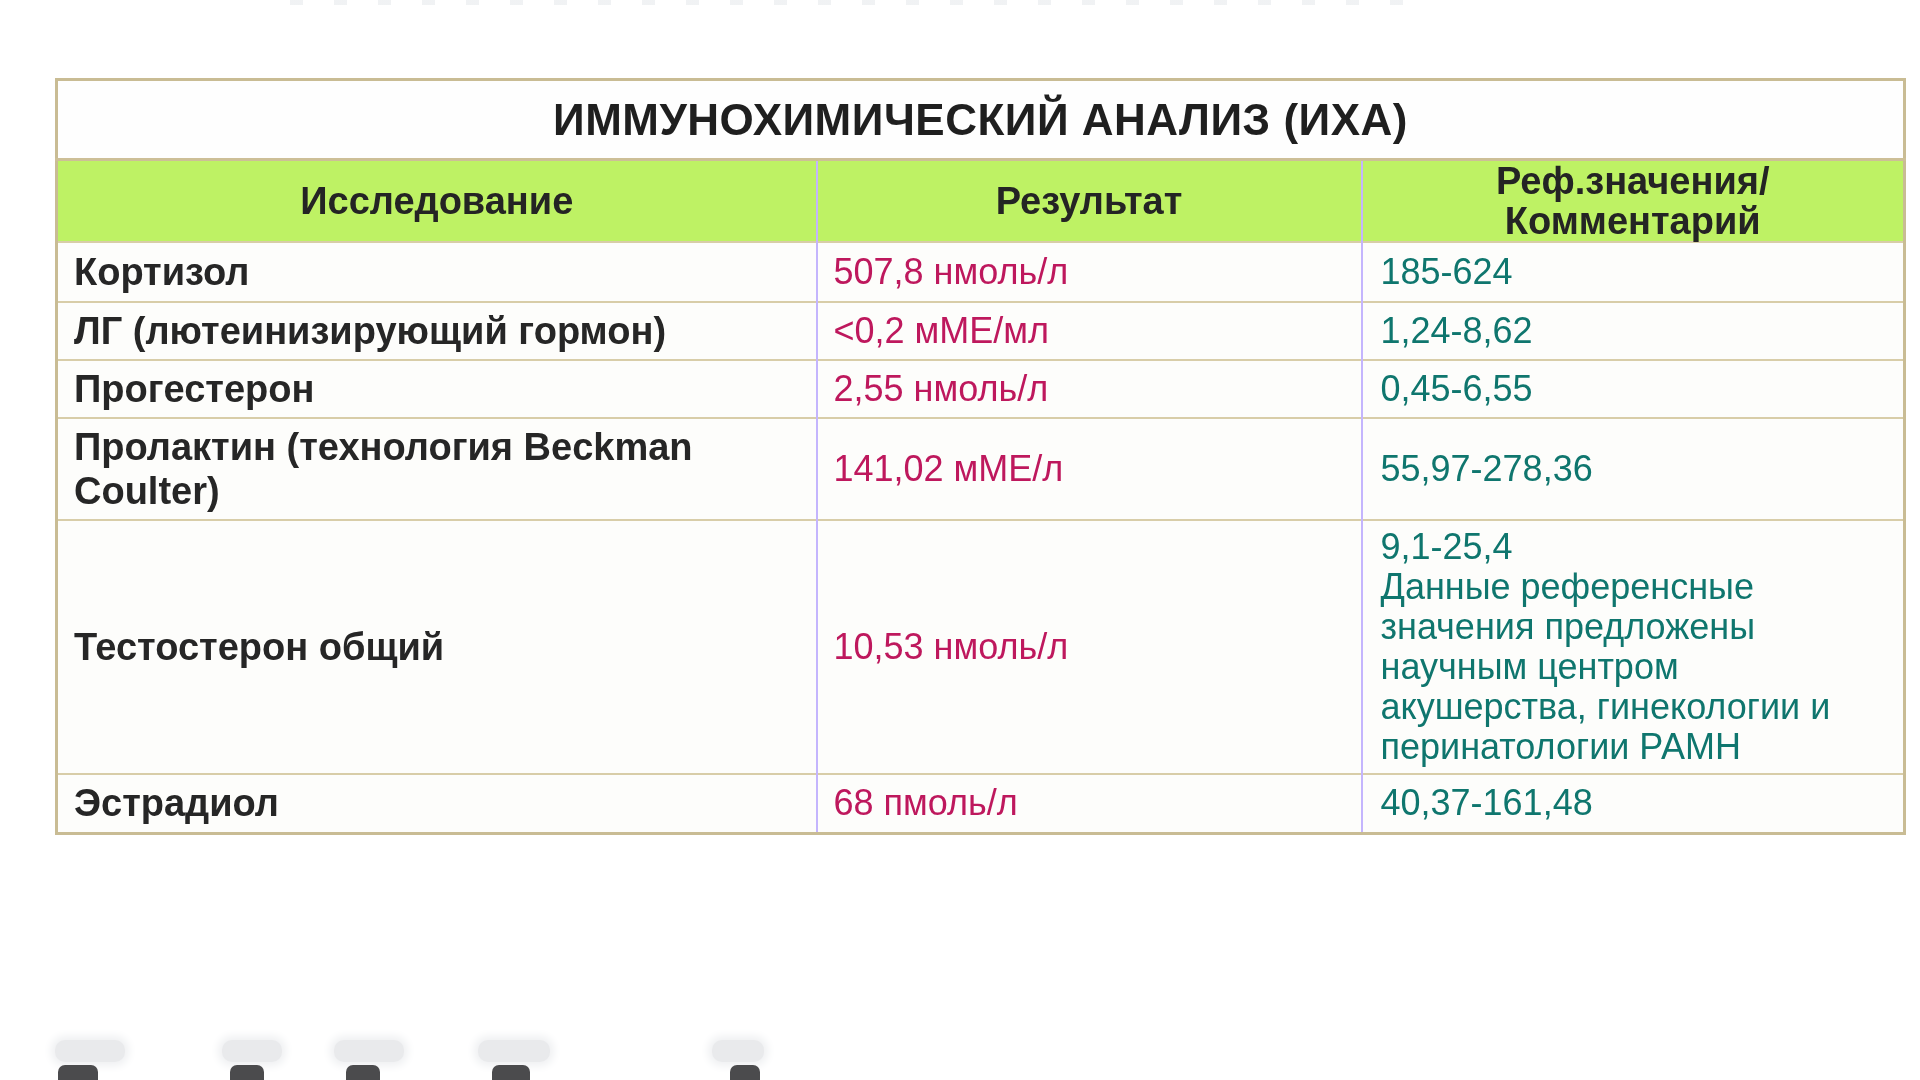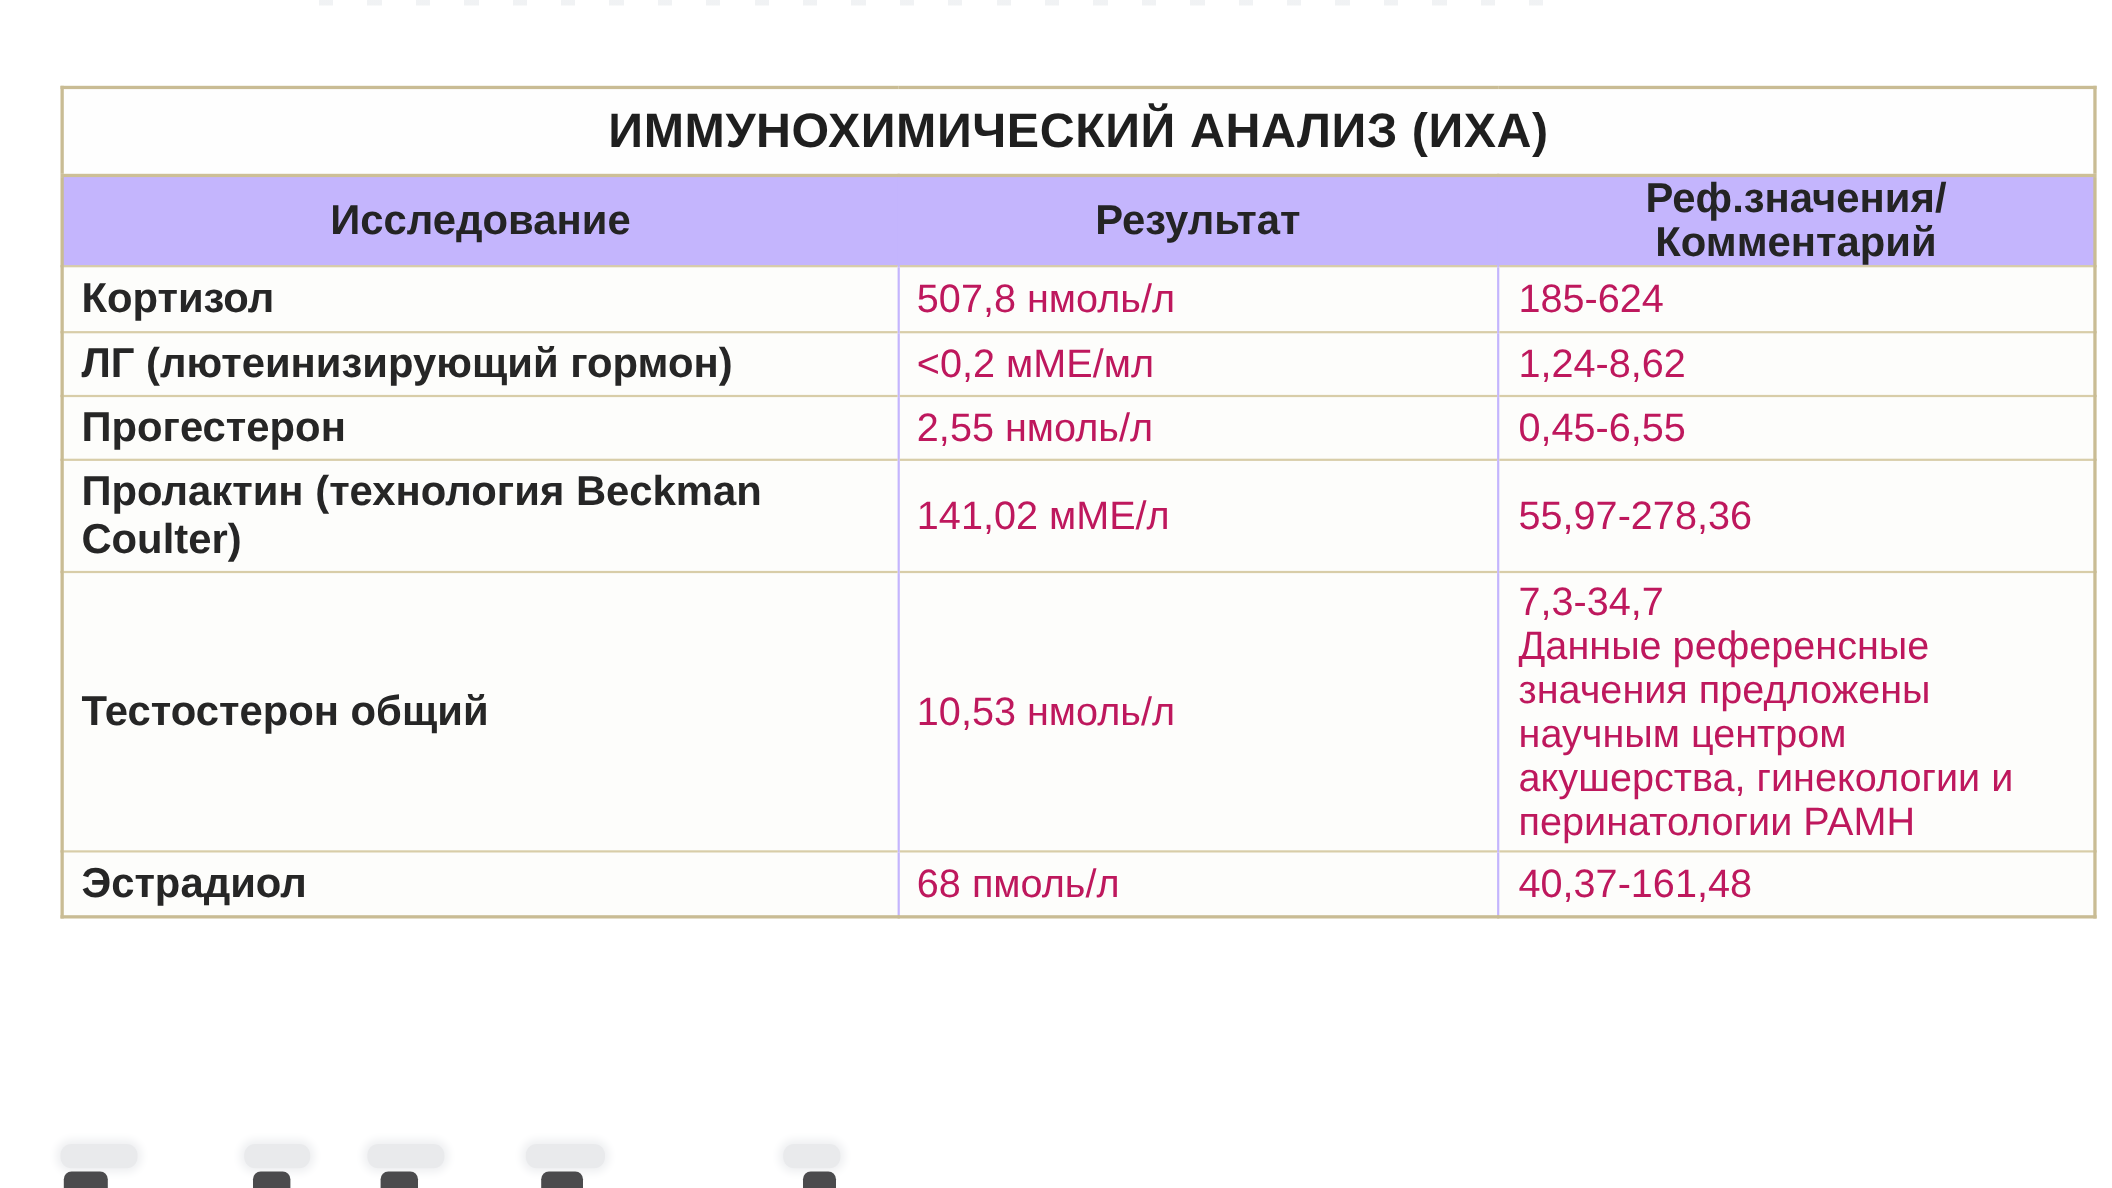--- a/index.html
+++ b/index.html
@@ -22,28 +22,28 @@
   tr.r-head   { height:80px; }
   tr.r0 { height:60px;margin-left:29px; } tr.r1 { height:57px; } tr.r2 { height:58px; }
   tr.r3 { height:90px; } tr.r4 { height:250px; } tr.r5 { height:93px; }
   tr.r6 { height:59px; }
 
   td,th { vertical-align:middle; border-top:2px solid #d8cda8; }
   td.title-cell { border-top:none; border-bottom:3px solid #cdbf97;
                   text-align:center; font-weight:700; font-size:44px; color:#1f1f1f;
                   letter-spacing:.5px; background:#fefefe; }
   th { font-weight:700; font-size:38px; color:#242424; text-align:center;
-       white-space:pre-line; line-height:40px; background:#c4b5fd; }
+       white-space:pre-line; line-height:40px; background:#bef264; }
   th.col2, th.col3, td.col2, td.col3 { border-left:2px solid #c4b5fd; }
 
   td.name { font-weight:700; font-size:38px; color:#262626; text-align:left;
             padding:6px 14px 6px 16px; white-space:pre-line; line-height:44px; }
   td.val  { font-weight:400; font-size:36px; color:#be185d; text-align:left;
             padding:6px 10px 6px 16px; line-height:42px; }
-  td.ref  { font-weight:400; font-size:36px; color:#be185d; text-align:left;
+  td.ref  { font-weight:400; font-size:36px; color:#0f766e; text-align:left;
             padding:6px 8px 6px 18px; white-space:pre-line; line-height:40px; }
 
   
   .frag { position:absolute; bottom:-7px; height:22px; background:#4b4b4d;
           border-radius:7px 7px 0 0; }
   .frag.f1 { left:58px;  width:40px; }
   .frag.f2 { left:230px; width:34px; }
   .frag.f3 { left:346px; width:34px; }
   .frag.f4 { left:492px; width:38px; }
   .frag.f5 { left:730px; width:30px; }
@@ -103,21 +103,21 @@
       <tr class="r3">
         <td class="name col1">Пролактин (технология Beckman
 Coulter)</td>
         <td class="val col2">141,02 мМЕ/л</td>
         <td class="ref col3">55,97-278,36</td>
       </tr>
 
       <tr class="r4">
         <td class="name col1">Тестостерон общий</td>
         <td class="val col2">10,53 нмоль/л</td>
-        <td class="ref col3">7,3-34,7
+        <td class="ref col3">9,1-25,4
 Данные референсные
 значения предложены
 научным центром
 акушерства, гинекологии и
 перинатологии РАМН</td>
       </tr>
 
 
       <tr class="r6">
         <td class="name col1">Эстрадиол</td>

